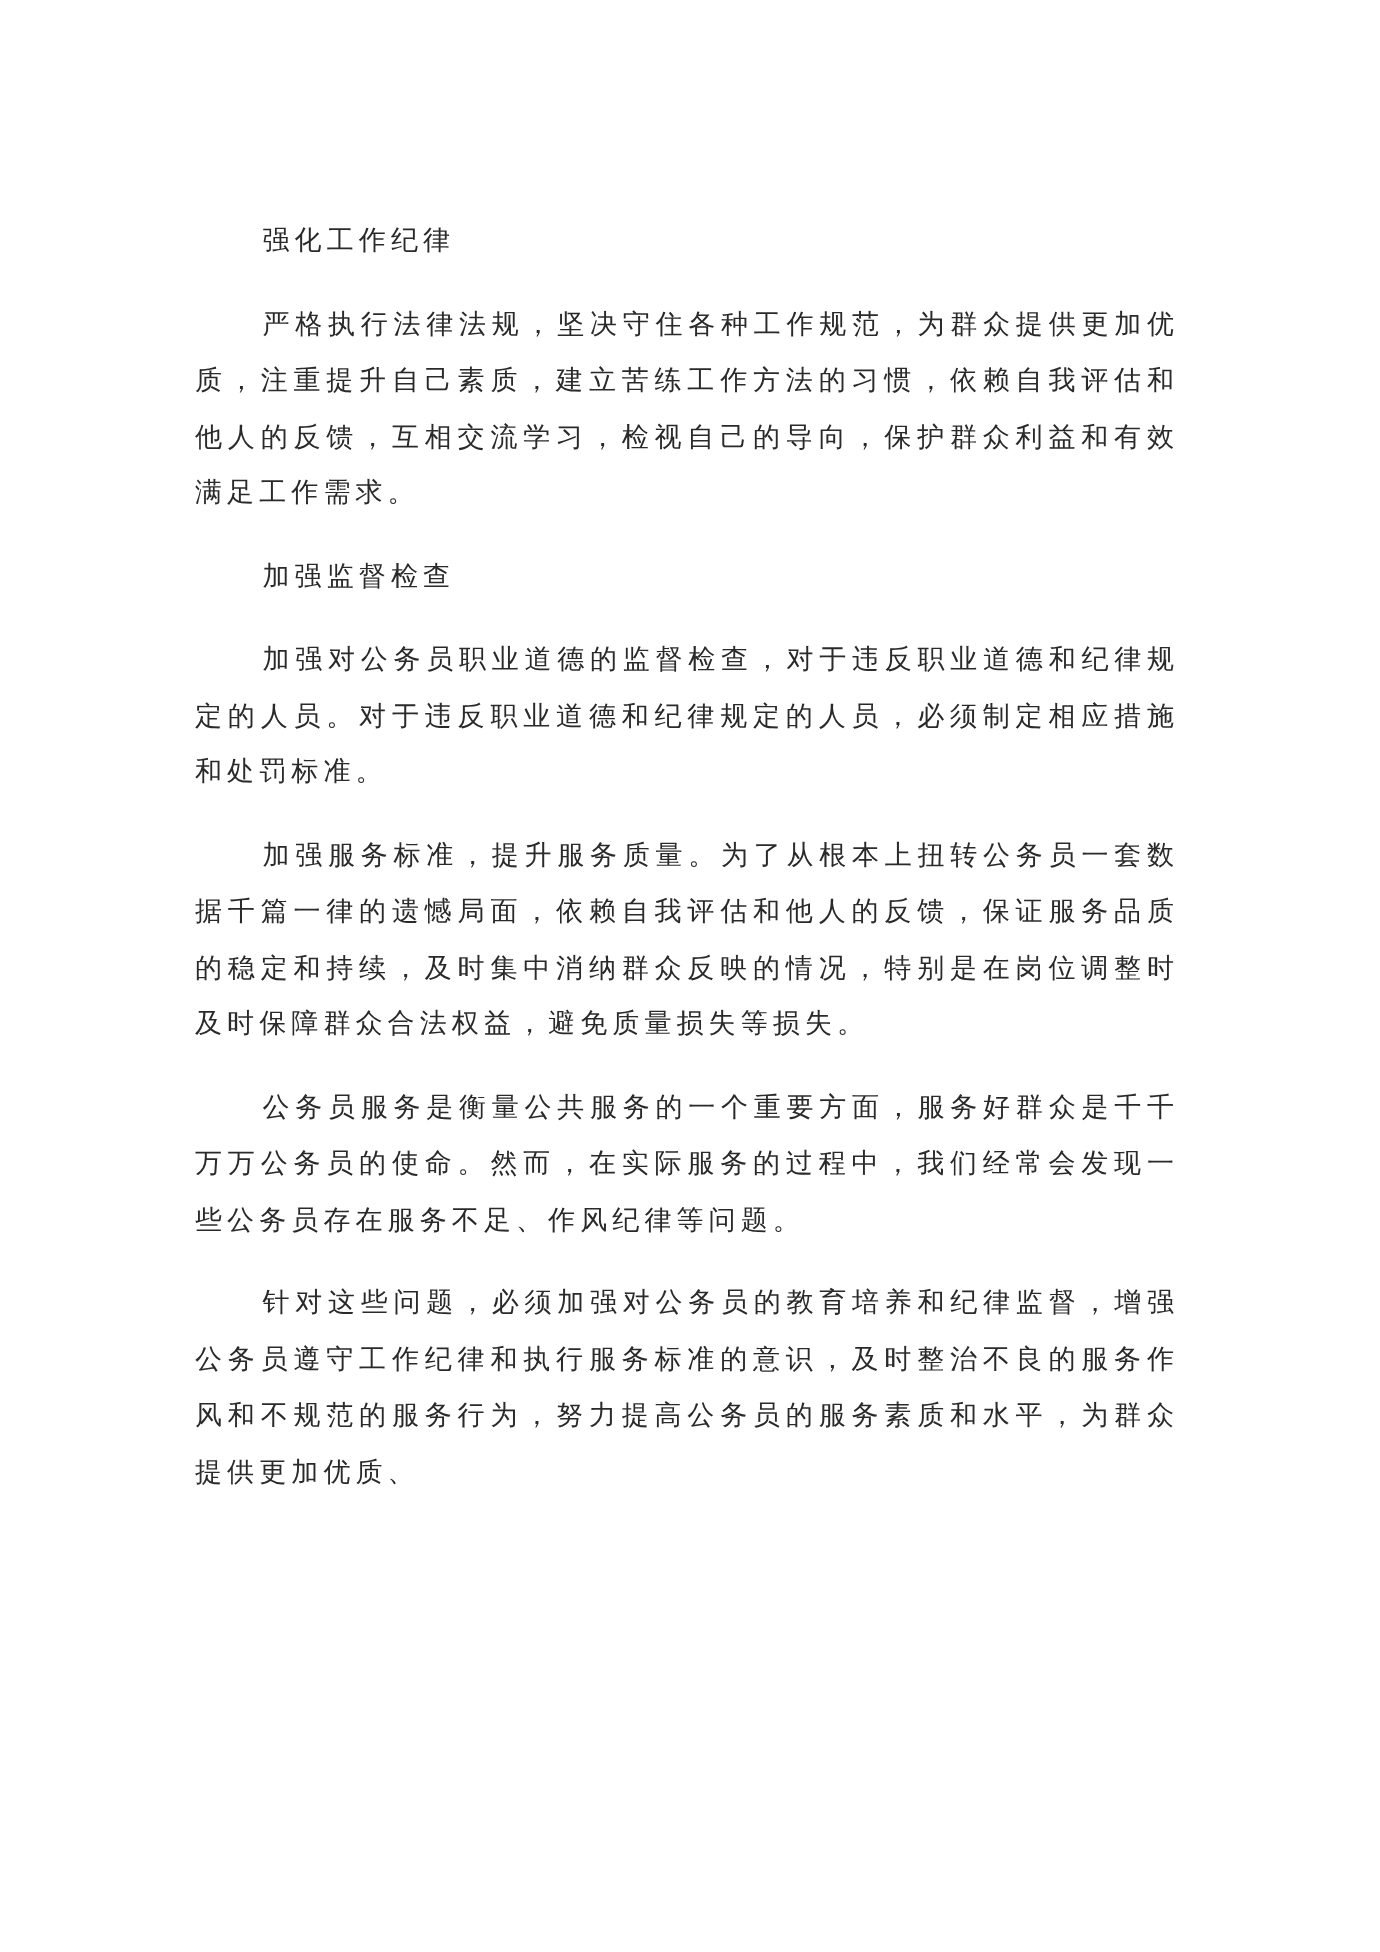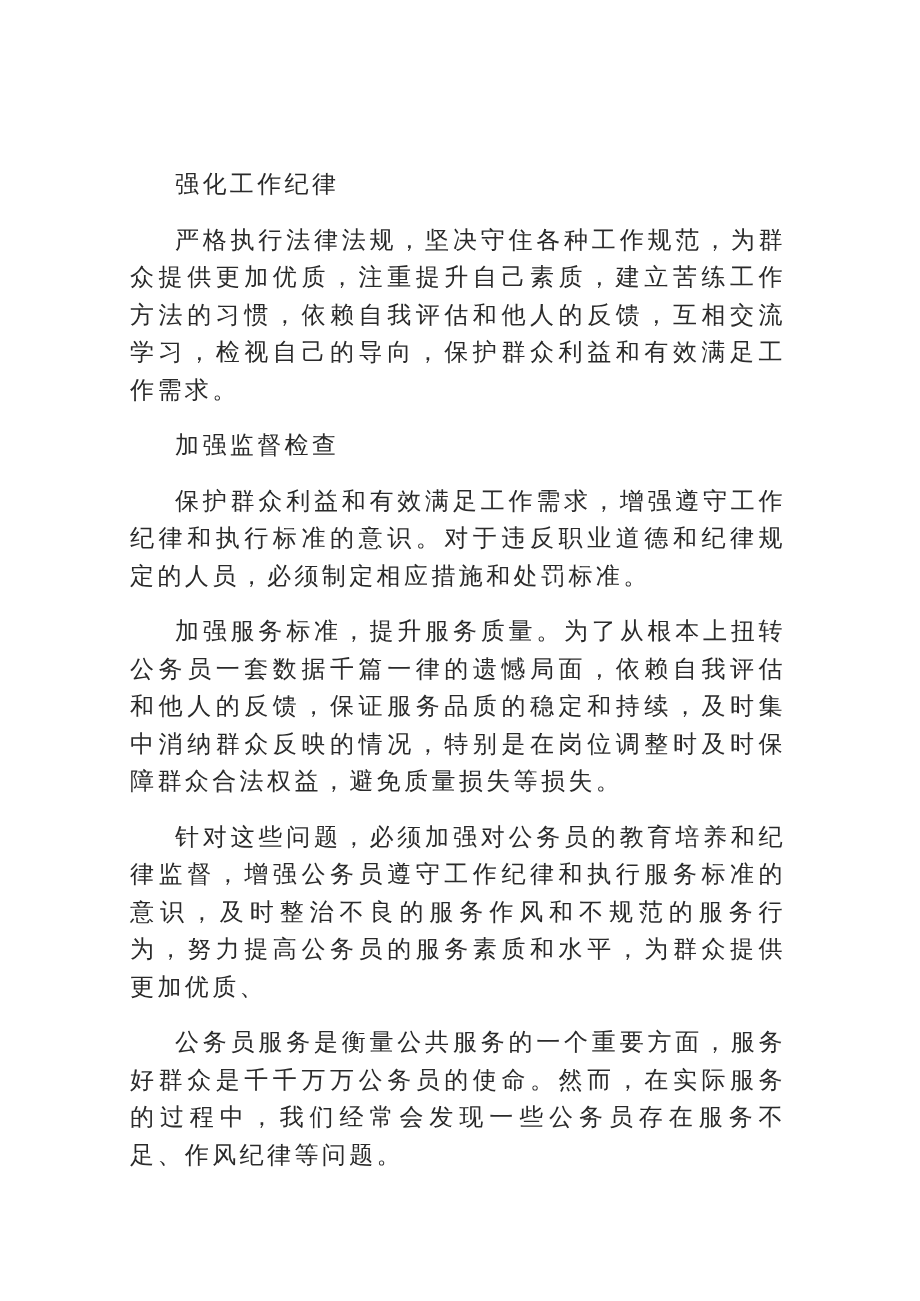--- a/index.html
+++ b/index.html
@@ -1,42 +1,42 @@
 <!DOCTYPE html>
 <html><head>
 <meta charset="utf-8">
 <style>
   html, body { margin: 0; padding: 0; background: #ffffff; }
   body { width: 920px; height: 1301px; position: relative; overflow: hidden; }
   .page {
     position: absolute;
     left: 130px;
-    top: 166px;
+    top: 142px;
     width: 656px;
     font-family: "DejaVu Sans", sans-serif;
-    font-size: 24px;
+    font-size: 18px;
     color: #2a2a2a;
   }
   .heading, .para {
     margin: 0;
     text-indent: 45px;
     line-height: 37.5px;
     text-align: justify;
     letter-spacing: 3.4px;
   }
   .heading { margin-bottom: 18px; }
   .para { margin-bottom: 18px; }
 </style>
 </head>
 <body>
 
 <div class="page">
   <p class="heading">强化工作纪律</p>
   <p class="para">严格执行法律法规，坚决守住各种工作规范，为群众提供更加优质，注重提升自己素质，建立苦练工作方法的习惯，依赖自我评估和他人的反馈，互相交流学习，检视自己的导向，保护群众利益和有效满足工作需求。</p>
 
   <p class="heading">加强监督检查</p>
-  <p class="para">保护群众利益和有效满足工作需求，增强遵守工作纪律和执行标准的意识。对于违反职业道德和纪律规定的人员，必须制定相应措施和处罚标准。</p>
+  <p class="para">加强对公务员职业道德的监督检查，对于违反职业道德和纪律规定的人员。对于违反职业道德和纪律规定的人员，必须制定相应措施和处罚标准。</p>
 
   <p class="para">加强服务标准，提升服务质量。为了从根本上扭转公务员一套数据千篇一律的遗憾局面，依赖自我评估和他人的反馈，保证服务品质的稳定和持续，及时集中消纳群众反映的情况，特别是在岗位调整时及时保障群众合法权益，避免质量损失等损失。</p>
 
+  <p class="para">公务员服务是衡量公共服务的一个重要方面，服务好群众是千千万万公务员的使命。然而，在实际服务的过程中，我们经常会发现一些公务员存在服务不足、作风纪律等问题。</p>
   <p class="para">针对这些问题，必须加强对公务员的教育培养和纪律监督，增强公务员遵守工作纪律和执行服务标准的意识，及时整治不良的服务作风和不规范的服务行为，努力提高公务员的服务素质和水平，为群众提供更加优质、</p>
-  <p class="para">公务员服务是衡量公共服务的一个重要方面，服务好群众是千千万万公务员的使命。然而，在实际服务的过程中，我们经常会发现一些公务员存在服务不足、作风纪律等问题。</p>
 </div>
 
 </body></html>

